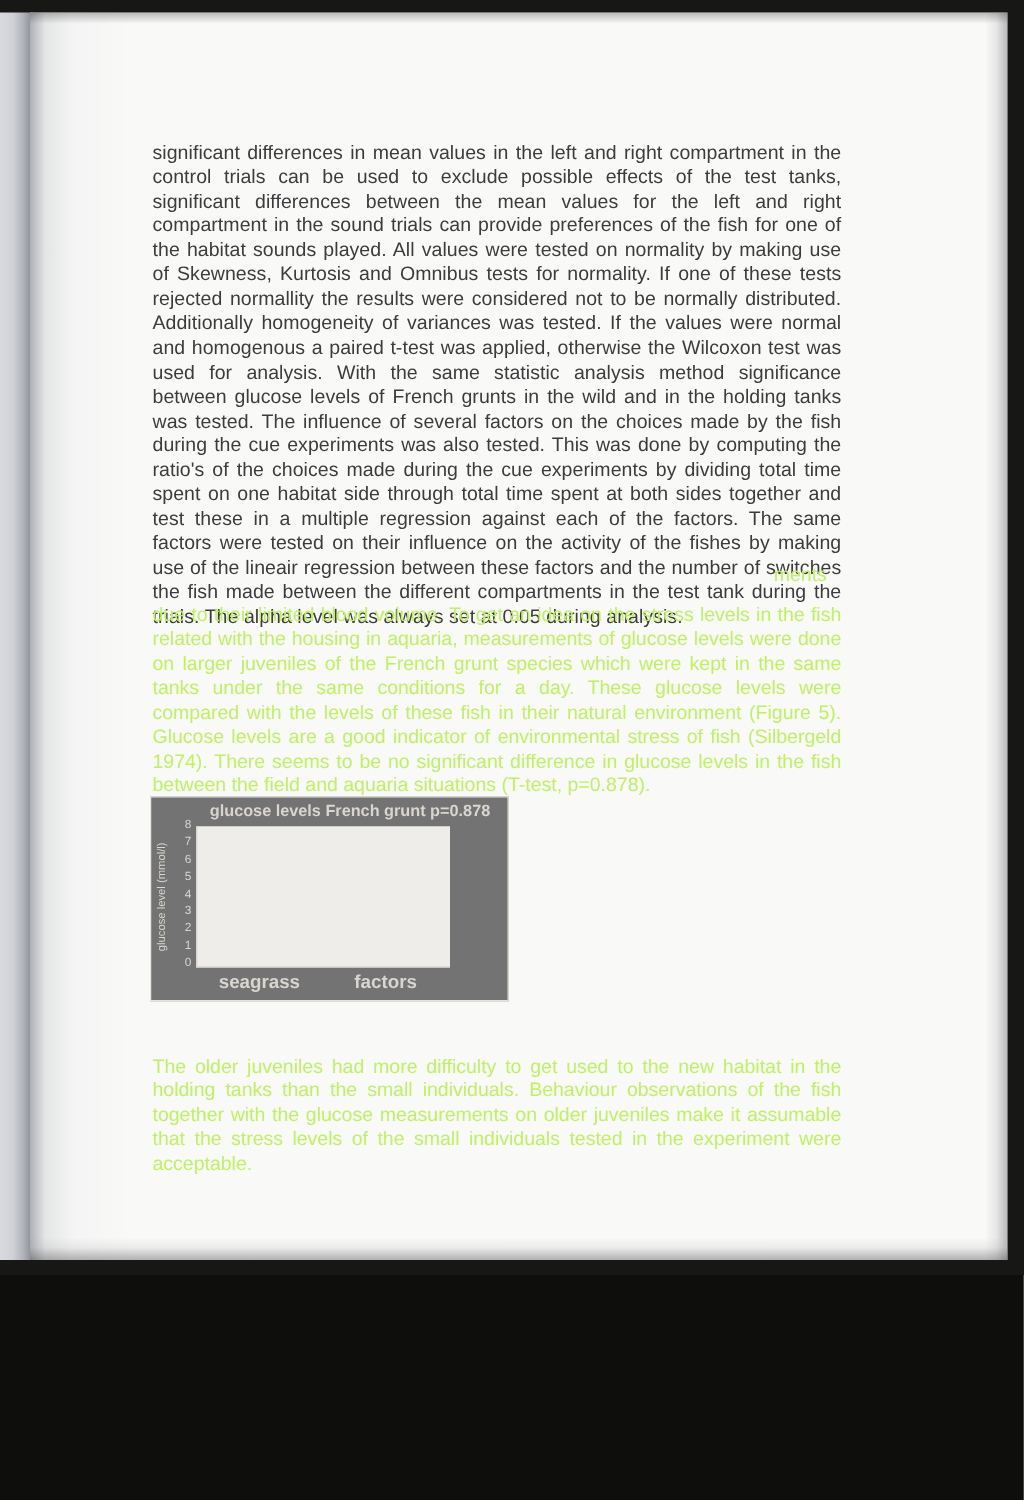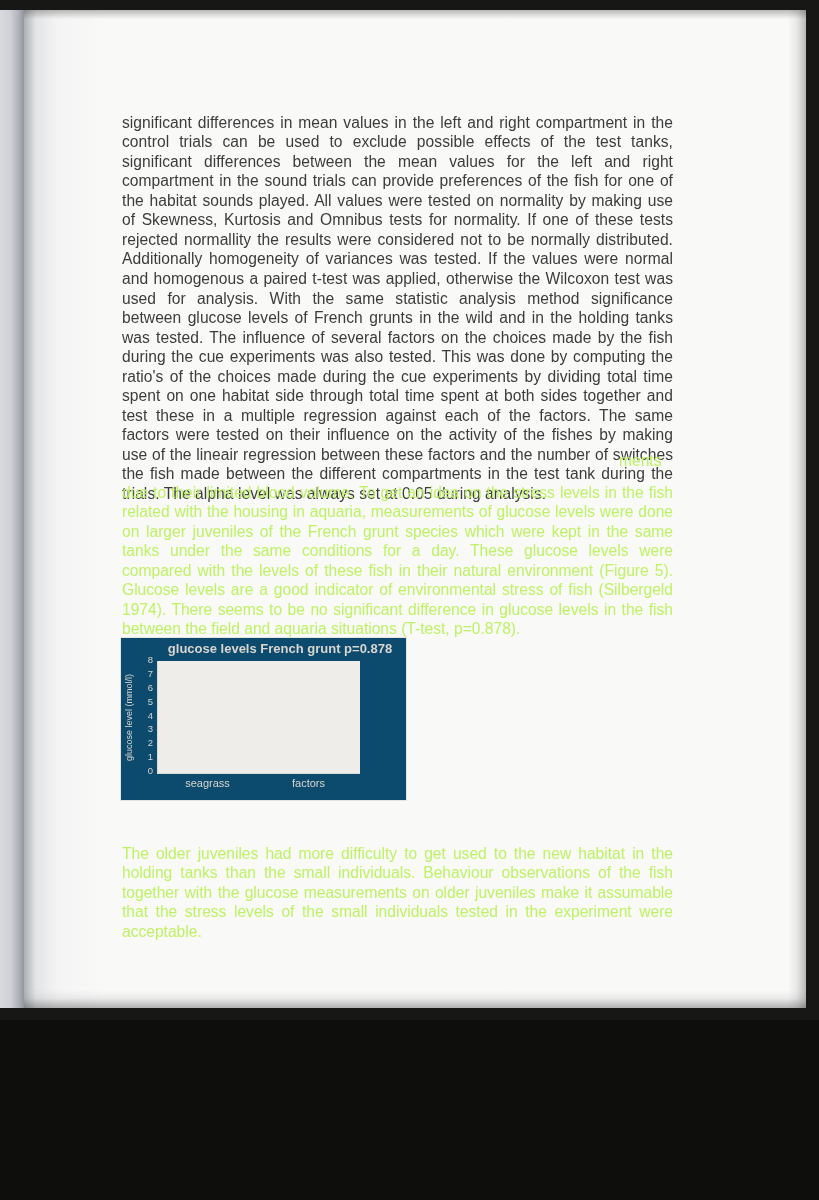--- a/index.html
+++ b/index.html
@@ -36,33 +36,33 @@
   
   .bleed{color:#bef264;}
   .frag{position:absolute;left:619px;top:452px;font-size:15.6px;}
   .para1{position:absolute;left:122px;top:467px;width:551px;
     font-size:15.6px;line-height:19.55px;text-align:justify;}
   .para2{position:absolute;left:122px;top:828px;width:551px;
     font-size:15.6px;line-height:19.55px;text-align:justify;}
 
   
   .figure{position:absolute;left:120px;top:637px;width:285px;height:162px;
-    border:1px solid #e7e4df;background:#0c4a6e;}
+    border:1px solid #e7e4df;background:#737373;}
   .fig-title{position:absolute;left:40px;top:3px;width:238px;text-align:center;
     font-weight:bold;font-size:13px;color:#d9d5cf;white-space:nowrap;}
   .fig-ylabel{position:absolute;left:3px;top:20px;height:118px;width:12px;
     writing-mode:vertical-rl;transform:rotate(180deg);
     font-size:9px;color:#d9d5cf;text-align:center;}
   .fig-ticks{position:absolute;left:18px;top:16px;height:122px;width:14px;
     display:flex;flex-direction:column;justify-content:space-between;
     font-size:9.5px;color:#d9d5cf;text-align:right;}
   .fig-plot{position:absolute;left:36px;top:23px;width:202px;height:112px;
     background:#eeedea;border-left:1px solid #ddd9d3;border-bottom:1px solid #ddd9d3;}
   .fig-xlabels{position:absolute;left:36px;top:139px;width:202px;display:flex;
-    font-size:11px;font-weight:normal;color:#d9d5cf;}
+    font-size:15px;font-weight:bold;color:#d9d5cf;}
   .fig-xlabels span{flex:1;text-align:center;}
   .fig-caption{position:absolute;left:405px;top:648px;width:286px;
     font-size:12.5px;line-height:16.2px;font-weight:bold;
     color:#dcd8d2;text-align:justify;}
 
   .page-num{position:absolute;left:640px;top:1042px;font-size:16px;color:#4a4a4a;}
 </style>
 </head>
 <body>
 

